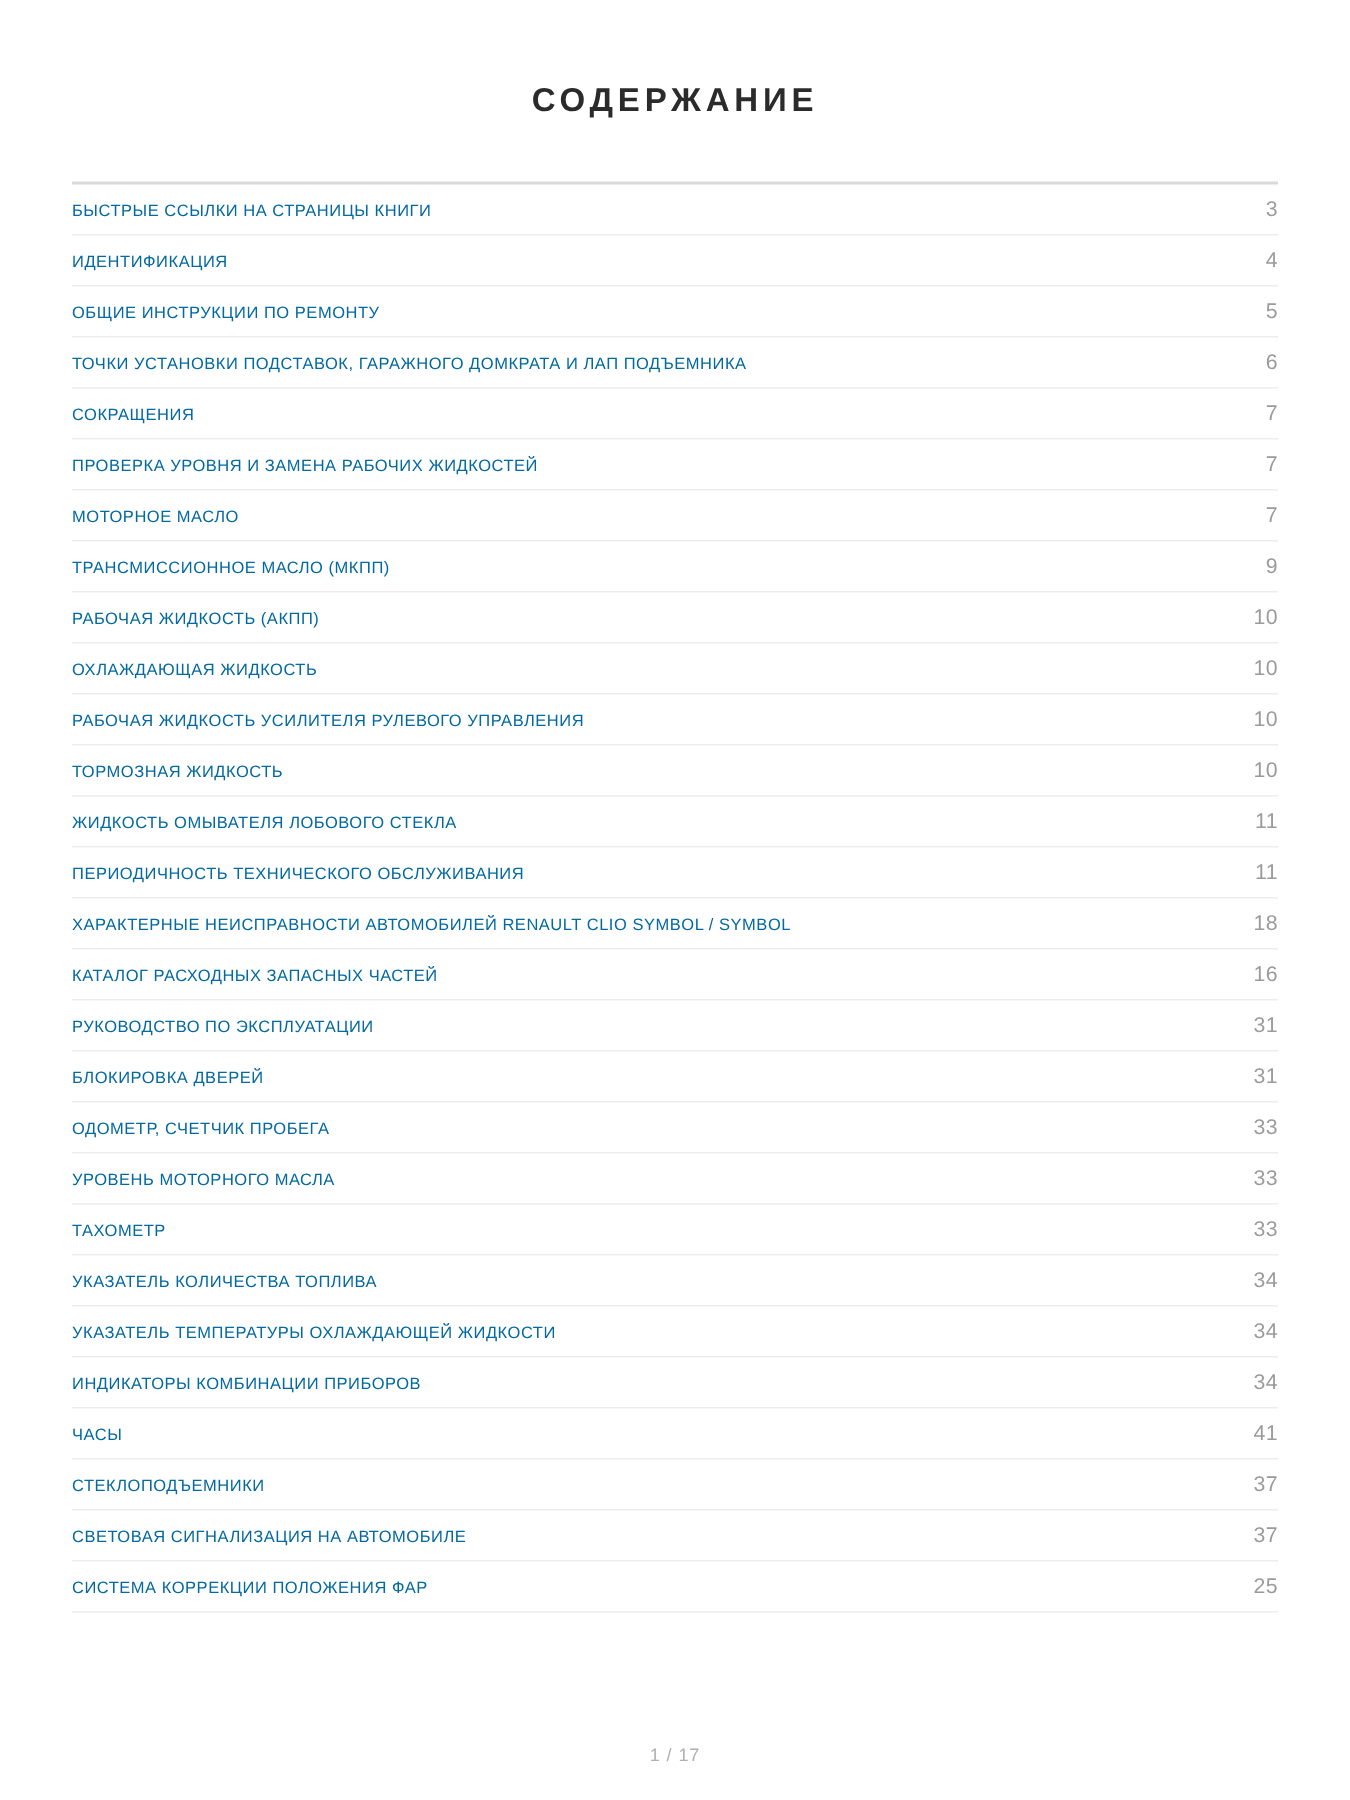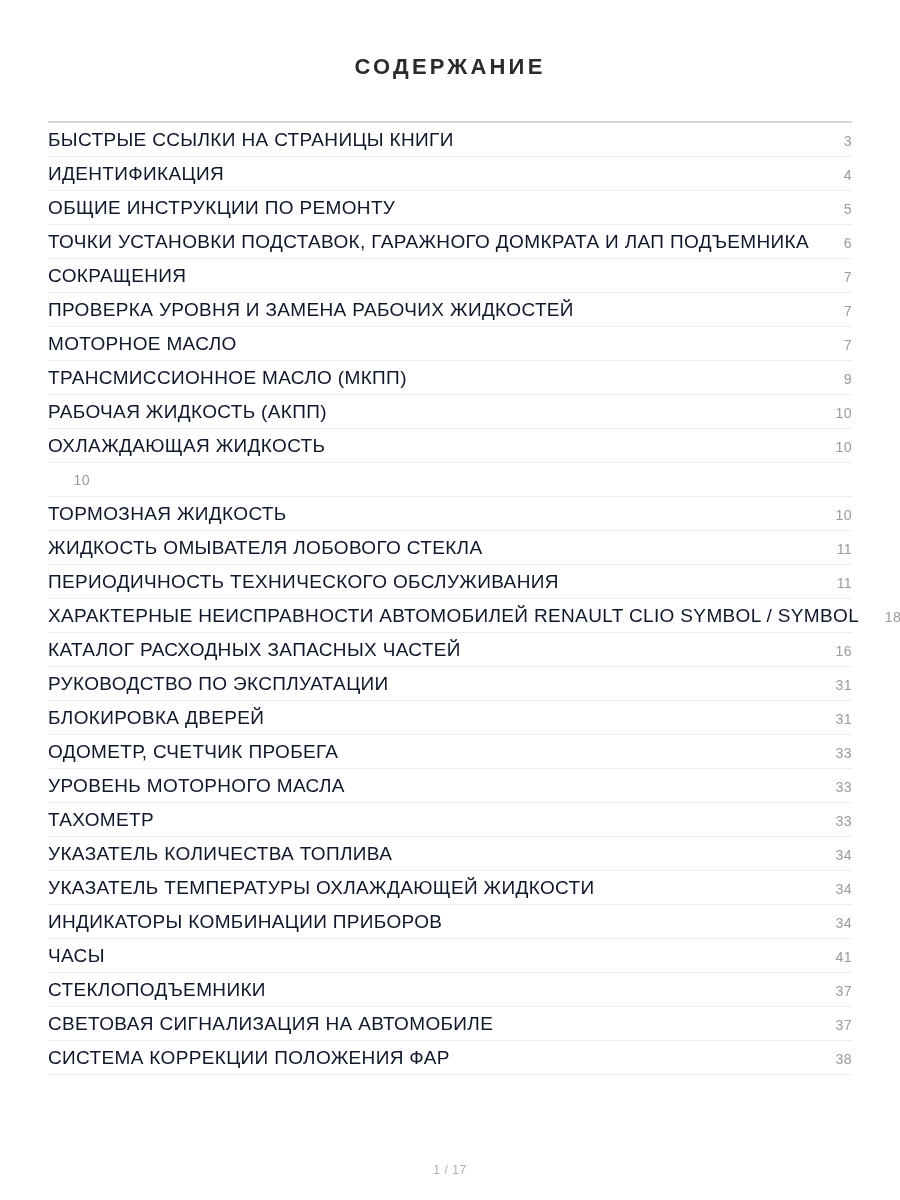--- a/index.html
+++ b/index.html
@@ -60,23 +60,23 @@
     display: flex;
     align-items: baseline;
     justify-content: space-between;
     height: 34px;
     box-sizing: border-box;
     border-bottom: 1px solid #ededed;
     padding-top: 9px;
   }
 
   .toc-label {
-    font-size: 19px;
+    font-size: 11px;
     letter-spacing: 0.35px;
-    color: #0f172a;
+    color: #0369a1;
     white-space: nowrap;
     text-transform: uppercase;
     line-height: 16px;
   }
 
   .toc-page {
     font-size: 14.2px;
     color: #9b9b9b;
     letter-spacing: 0.3px;
     line-height: 16px;
@@ -147,20 +147,21 @@
         </li>
         <li class="toc-row">
           <span class="toc-label">РАБОЧАЯ ЖИДКОСТЬ (АКПП)</span>
           <span class="toc-page">10</span>
         </li>
         <li class="toc-row">
           <span class="toc-label">ОХЛАЖДАЮЩАЯ ЖИДКОСТЬ</span>
           <span class="toc-page">10</span>
         </li>
         <li class="toc-row">
+          <span class="toc-label">РАБОЧАЯ ЖИДКОСТЬ УСИЛИТЕЛЯ РУЛЕВОГО УПРАВЛЕНИЯ</span>
           <span class="toc-page">10</span>
         </li>
         <li class="toc-row">
           <span class="toc-label">ТОРМОЗНАЯ ЖИДКОСТЬ</span>
           <span class="toc-page">10</span>
         </li>
         <li class="toc-row">
           <span class="toc-label">ЖИДКОСТЬ ОМЫВАТЕЛЯ ЛОБОВОГО СТЕКЛА</span>
           <span class="toc-page">11</span>
         </li>
@@ -215,21 +216,21 @@
         <li class="toc-row">
           <span class="toc-label">СТЕКЛОПОДЪЕМНИКИ</span>
           <span class="toc-page">37</span>
         </li>
         <li class="toc-row">
           <span class="toc-label">СВЕТОВАЯ СИГНАЛИЗАЦИЯ НА АВТОМОБИЛЕ</span>
           <span class="toc-page">37</span>
         </li>
         <li class="toc-row">
           <span class="toc-label">СИСТЕМА КОРРЕКЦИИ ПОЛОЖЕНИЯ ФАР</span>
-          <span class="toc-page">38</span>
+          <span class="toc-page">25</span>
         </li>
       </ul>
   </div>
 
   <div class="footer">
     <span class="footer-text">1 / 17</span>
   </div>
 
 </div>
 

